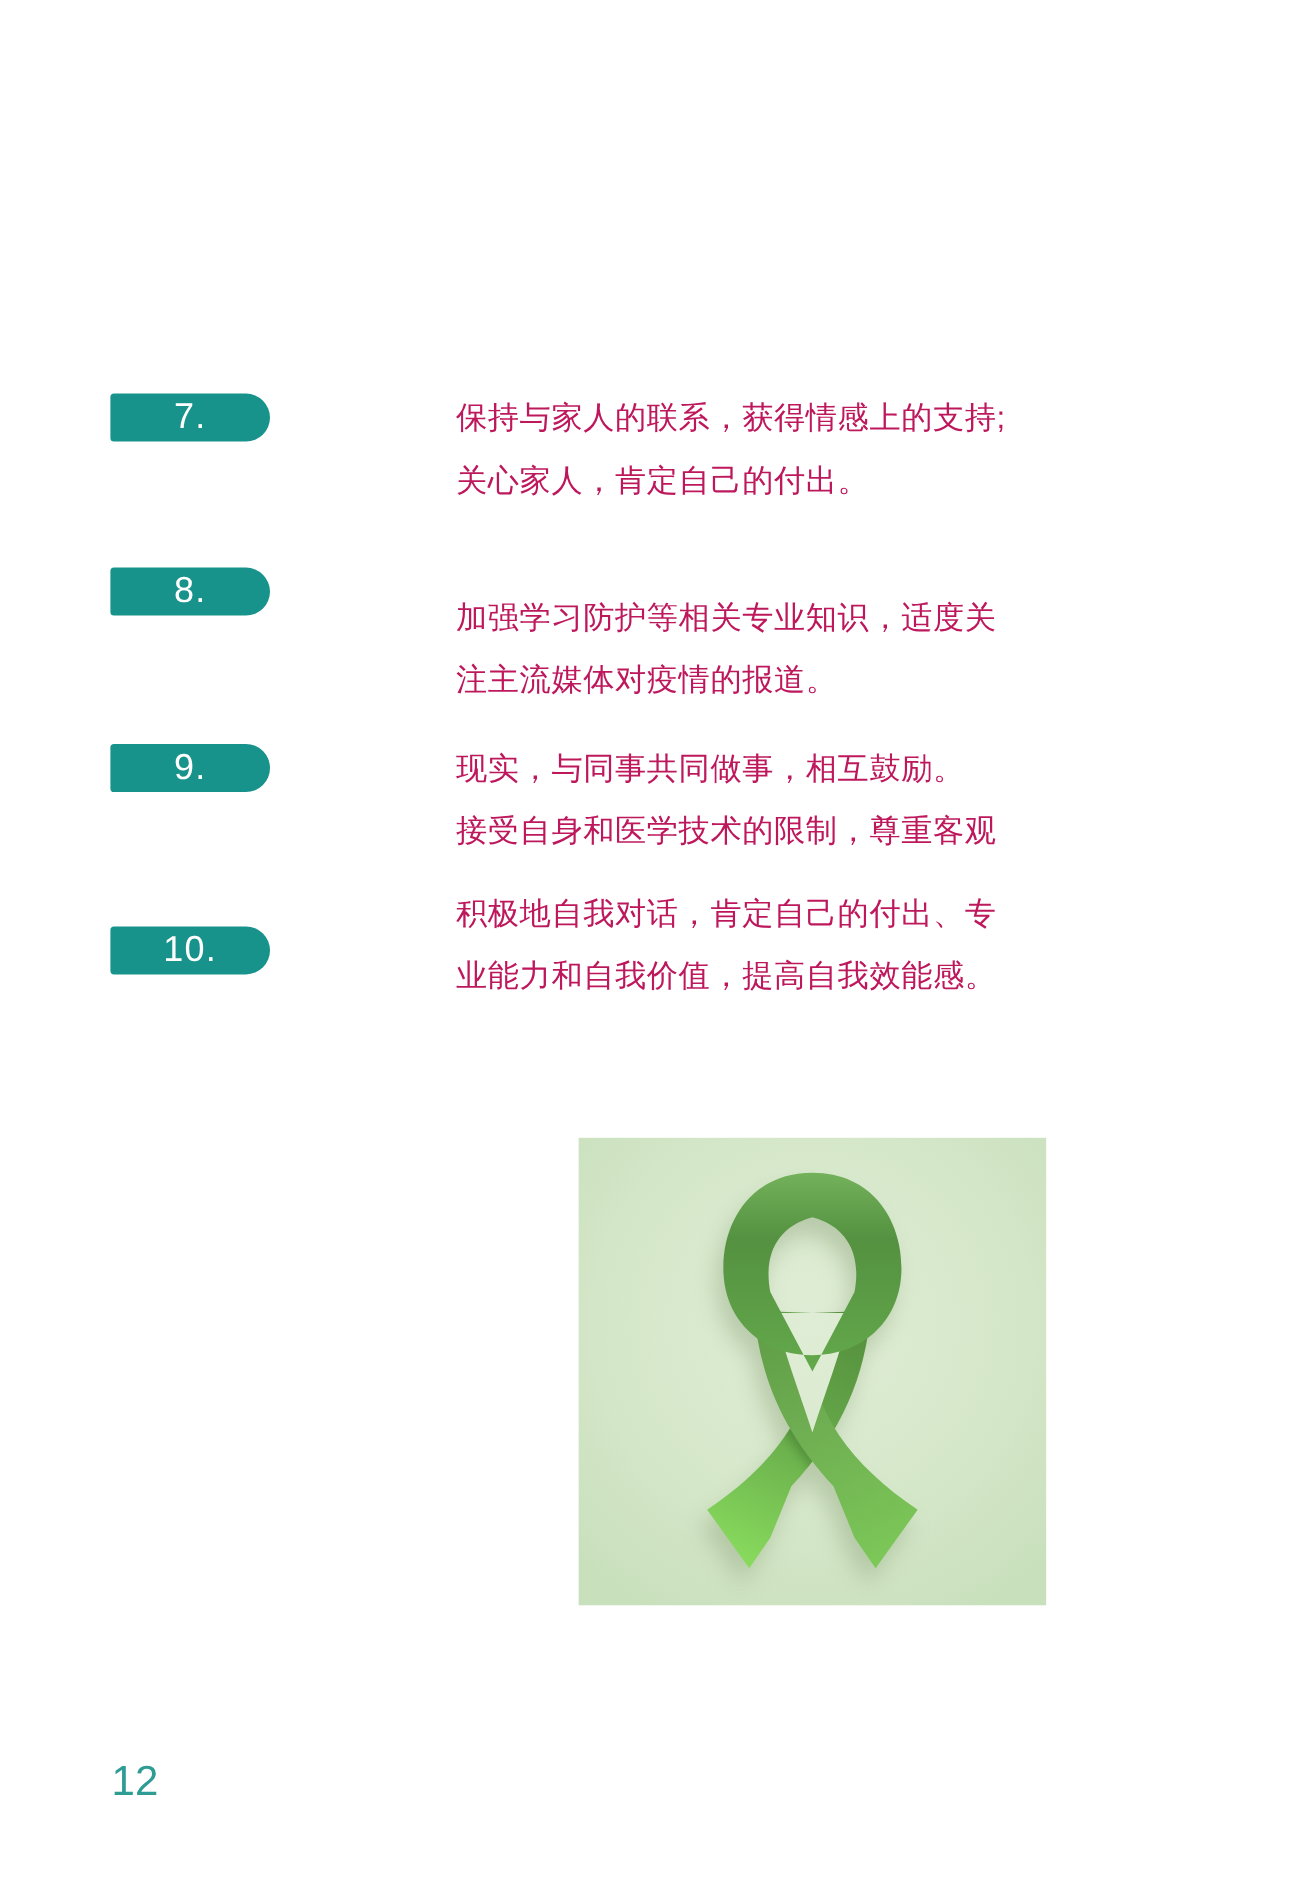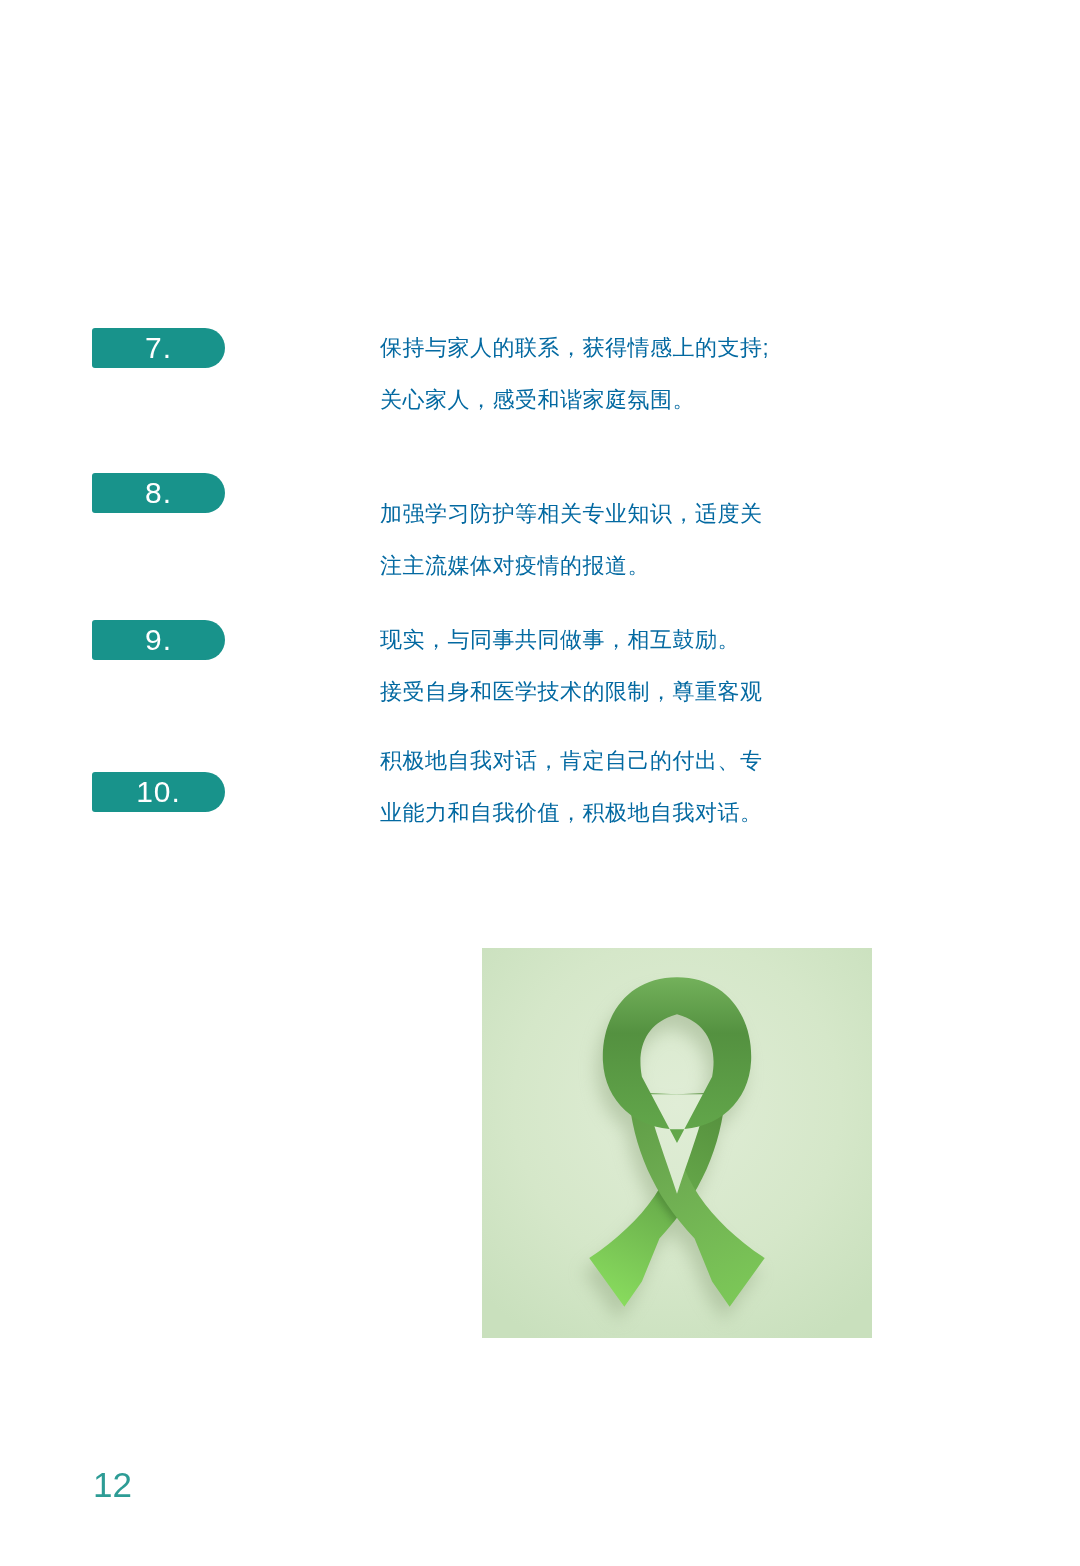--- a/index.html
+++ b/index.html
@@ -13,41 +13,41 @@
   }
   .badge{
     position:absolute;left:92px;width:133px;height:40px;
     background:var(--accent,#18938b);
     border-radius:3px 20px 20px 3px;
     color:#ffffff;font-size:30px;line-height:40px;text-align:center;
     letter-spacing:1px;
   }
   .item-text{
     position:absolute;left:380px;width:640px;
-    color:#0369a1;font-size:22px;line-height:52px;letter-spacing:0.5px;
+    color:#be185d;font-size:26px;line-height:52px;letter-spacing:0.5px;
   }
   .item-text .line{white-space:nowrap;}
   .ribbon-image{
     position:absolute;left:482px;top:948px;width:390px;height:390px;
   }
   .page-number{
     position:absolute;left:93px;top:1465px;
     color:var(--pagenum,#2d9c95);font-size:35px;line-height:40px;
   }
 </style>
 </head>
 <body>
 
 <div class="page">
 
   <div>
     <div class="badge" style="top:328px">7.</div>
     <div class="item-text" style="top:322px">
       <div class="line">保持与家人的联系，获得情感上的支持;</div>
-      <div class="line">关心家人，感受和谐家庭氛围。</div>
+      <div class="line">关心家人，肯定自己的付出。</div>
     </div>
   </div>
 
   <div>
     <div class="badge" style="top:473px">8.</div>
     <div class="item-text" style="top:488px">
       <div class="line">加强学习防护等相关专业知识，适度关</div>
       <div class="line">注主流媒体对疫情的报道。</div>
     </div>
   </div>
@@ -57,21 +57,21 @@
     <div class="item-text" style="top:614px">
       <div class="line">现实，与同事共同做事，相互鼓励。</div>
       <div class="line">接受自身和医学技术的限制，尊重客观</div>
     </div>
   </div>
 
   <div>
     <div class="badge" style="top:772px">10.</div>
     <div class="item-text" style="top:735px">
       <div class="line">积极地自我对话，肯定自己的付出、专</div>
-      <div class="line">业能力和自我价值，积极地自我对话。</div>
+      <div class="line">业能力和自我价值，提高自我效能感。</div>
     </div>
   </div>
 
   <div class="ribbon-image">
     <svg width="390" height="390" viewBox="0 0 400 400" xmlns="http://www.w3.org/2000/svg">
       <defs>
         <radialGradient id="bgG" gradientUnits="userSpaceOnUse" cx="200" cy="160" r="280">
           <stop offset="0" stop-color="#e0edd6"></stop>
           <stop offset="0.6" stop-color="#d5e7c9"></stop>
           <stop offset="1" stop-color="#c9e0bd"></stop>

